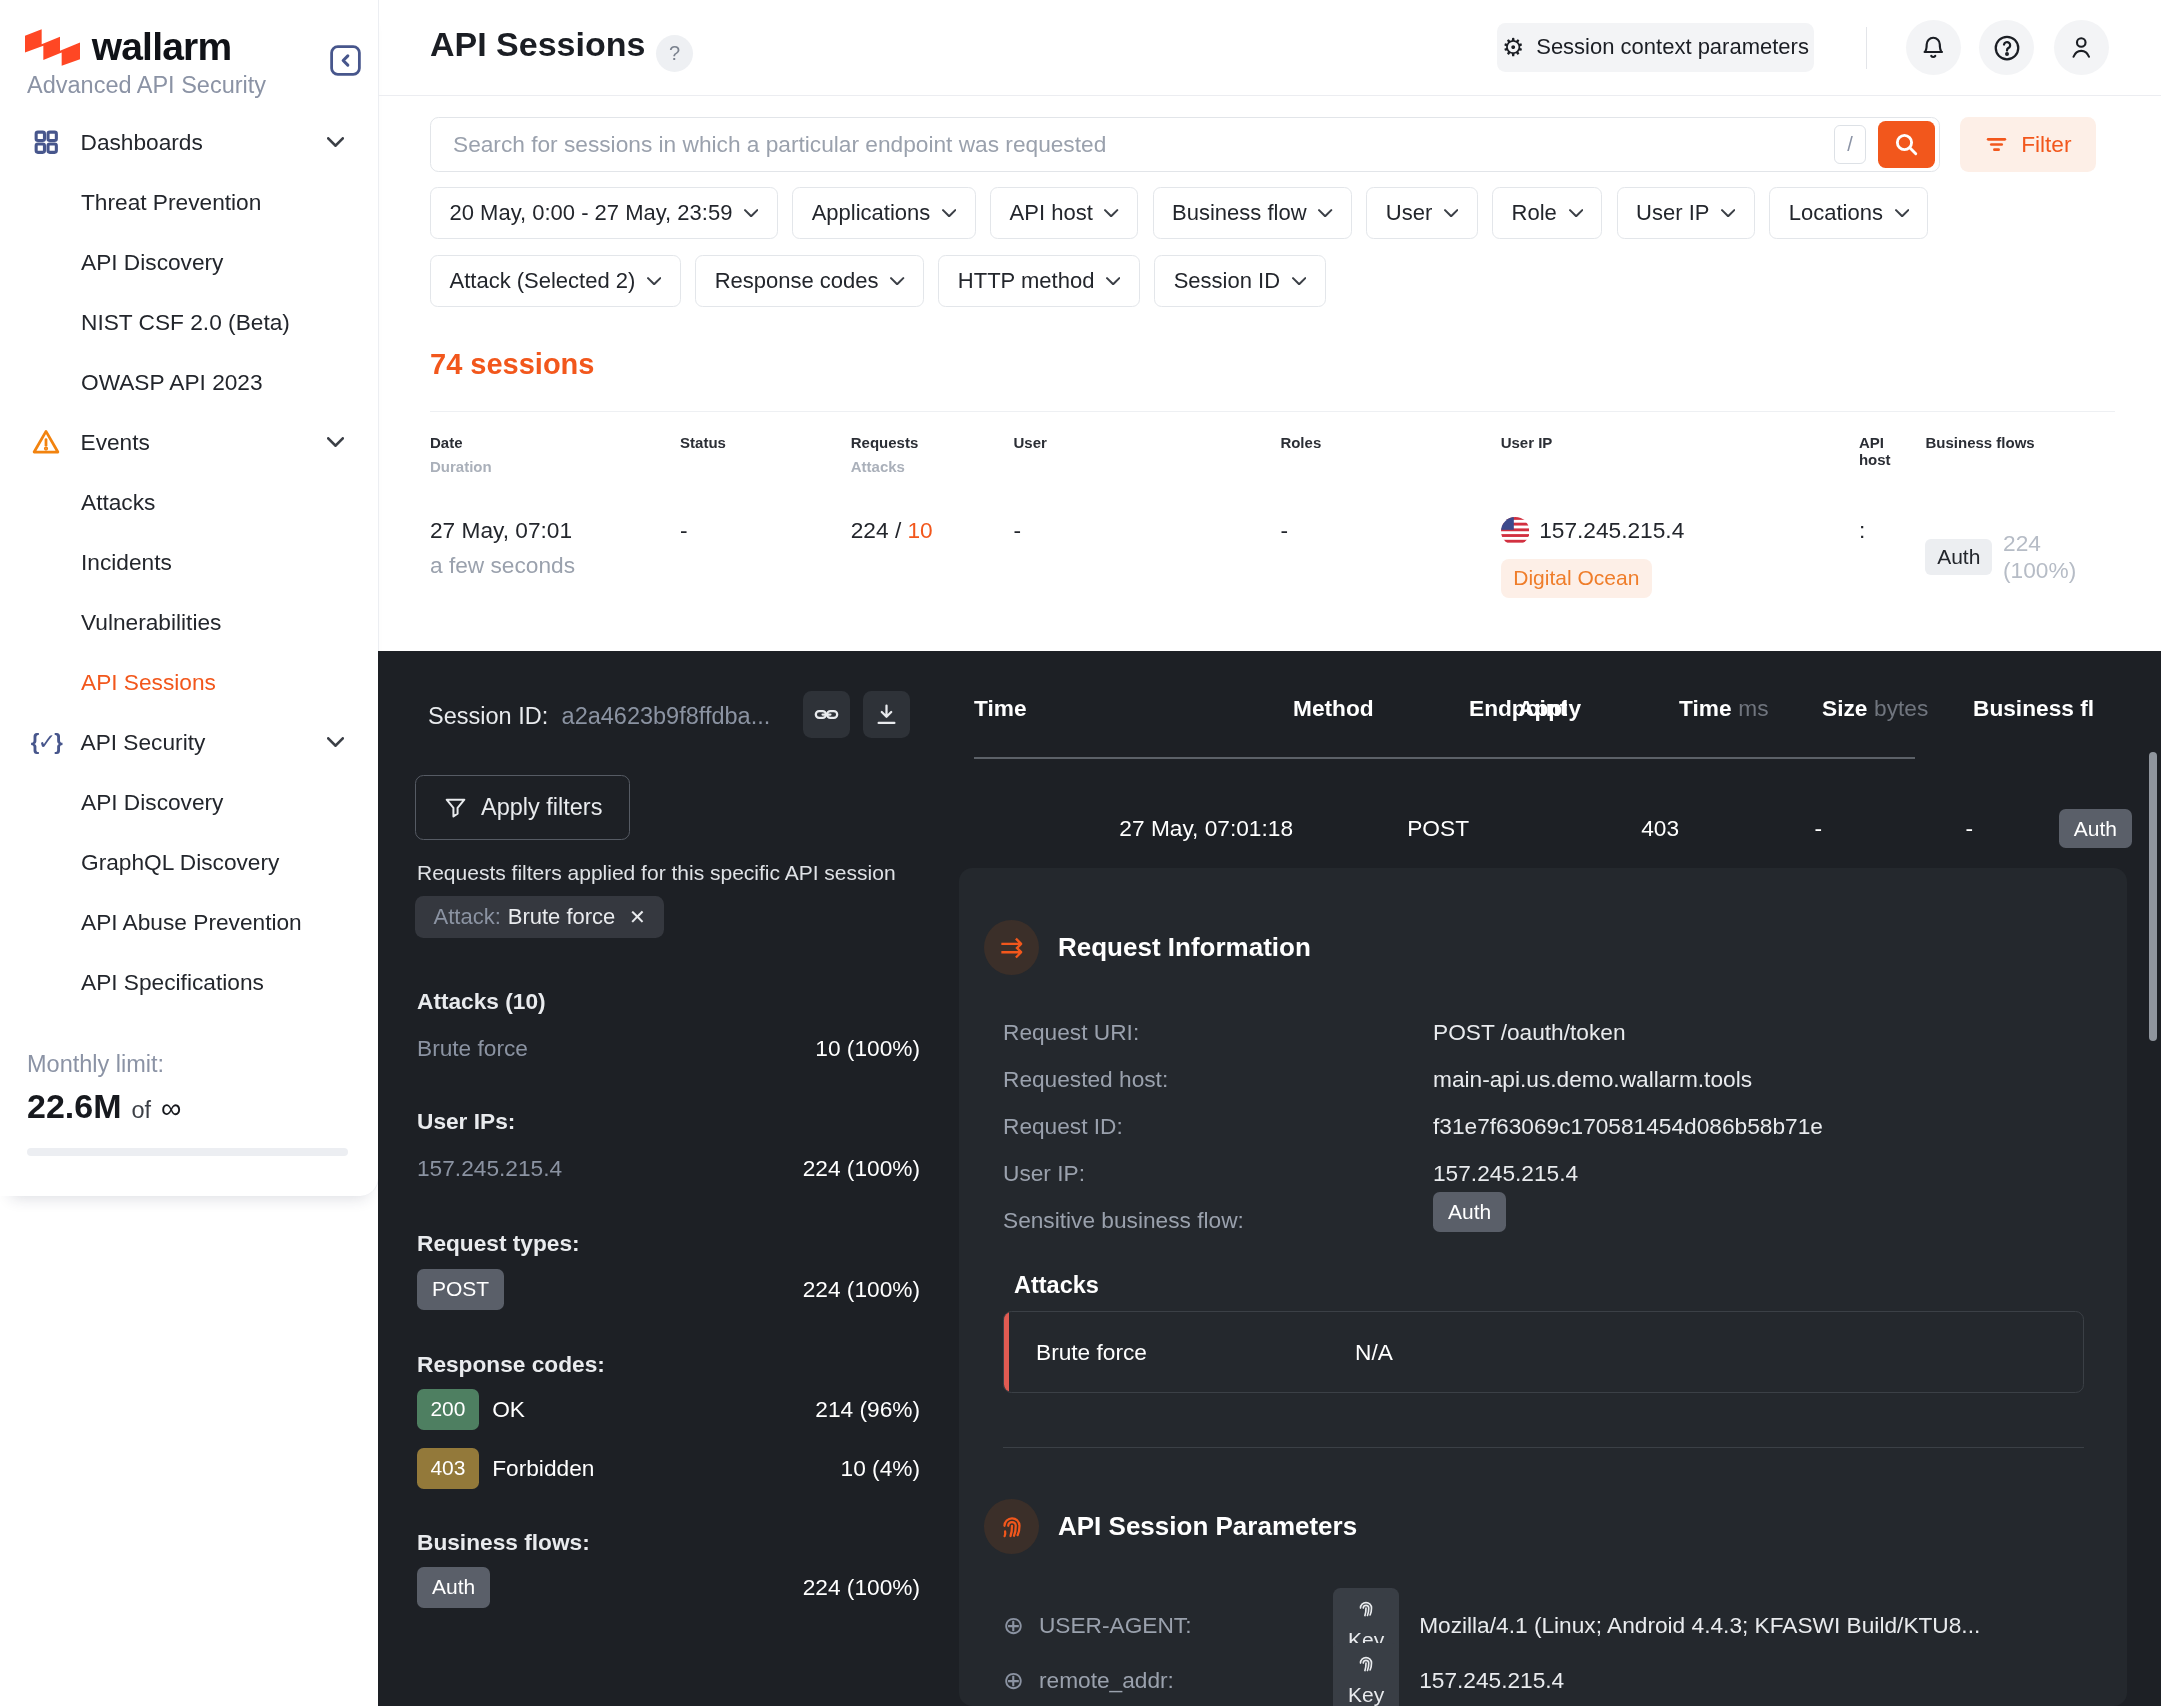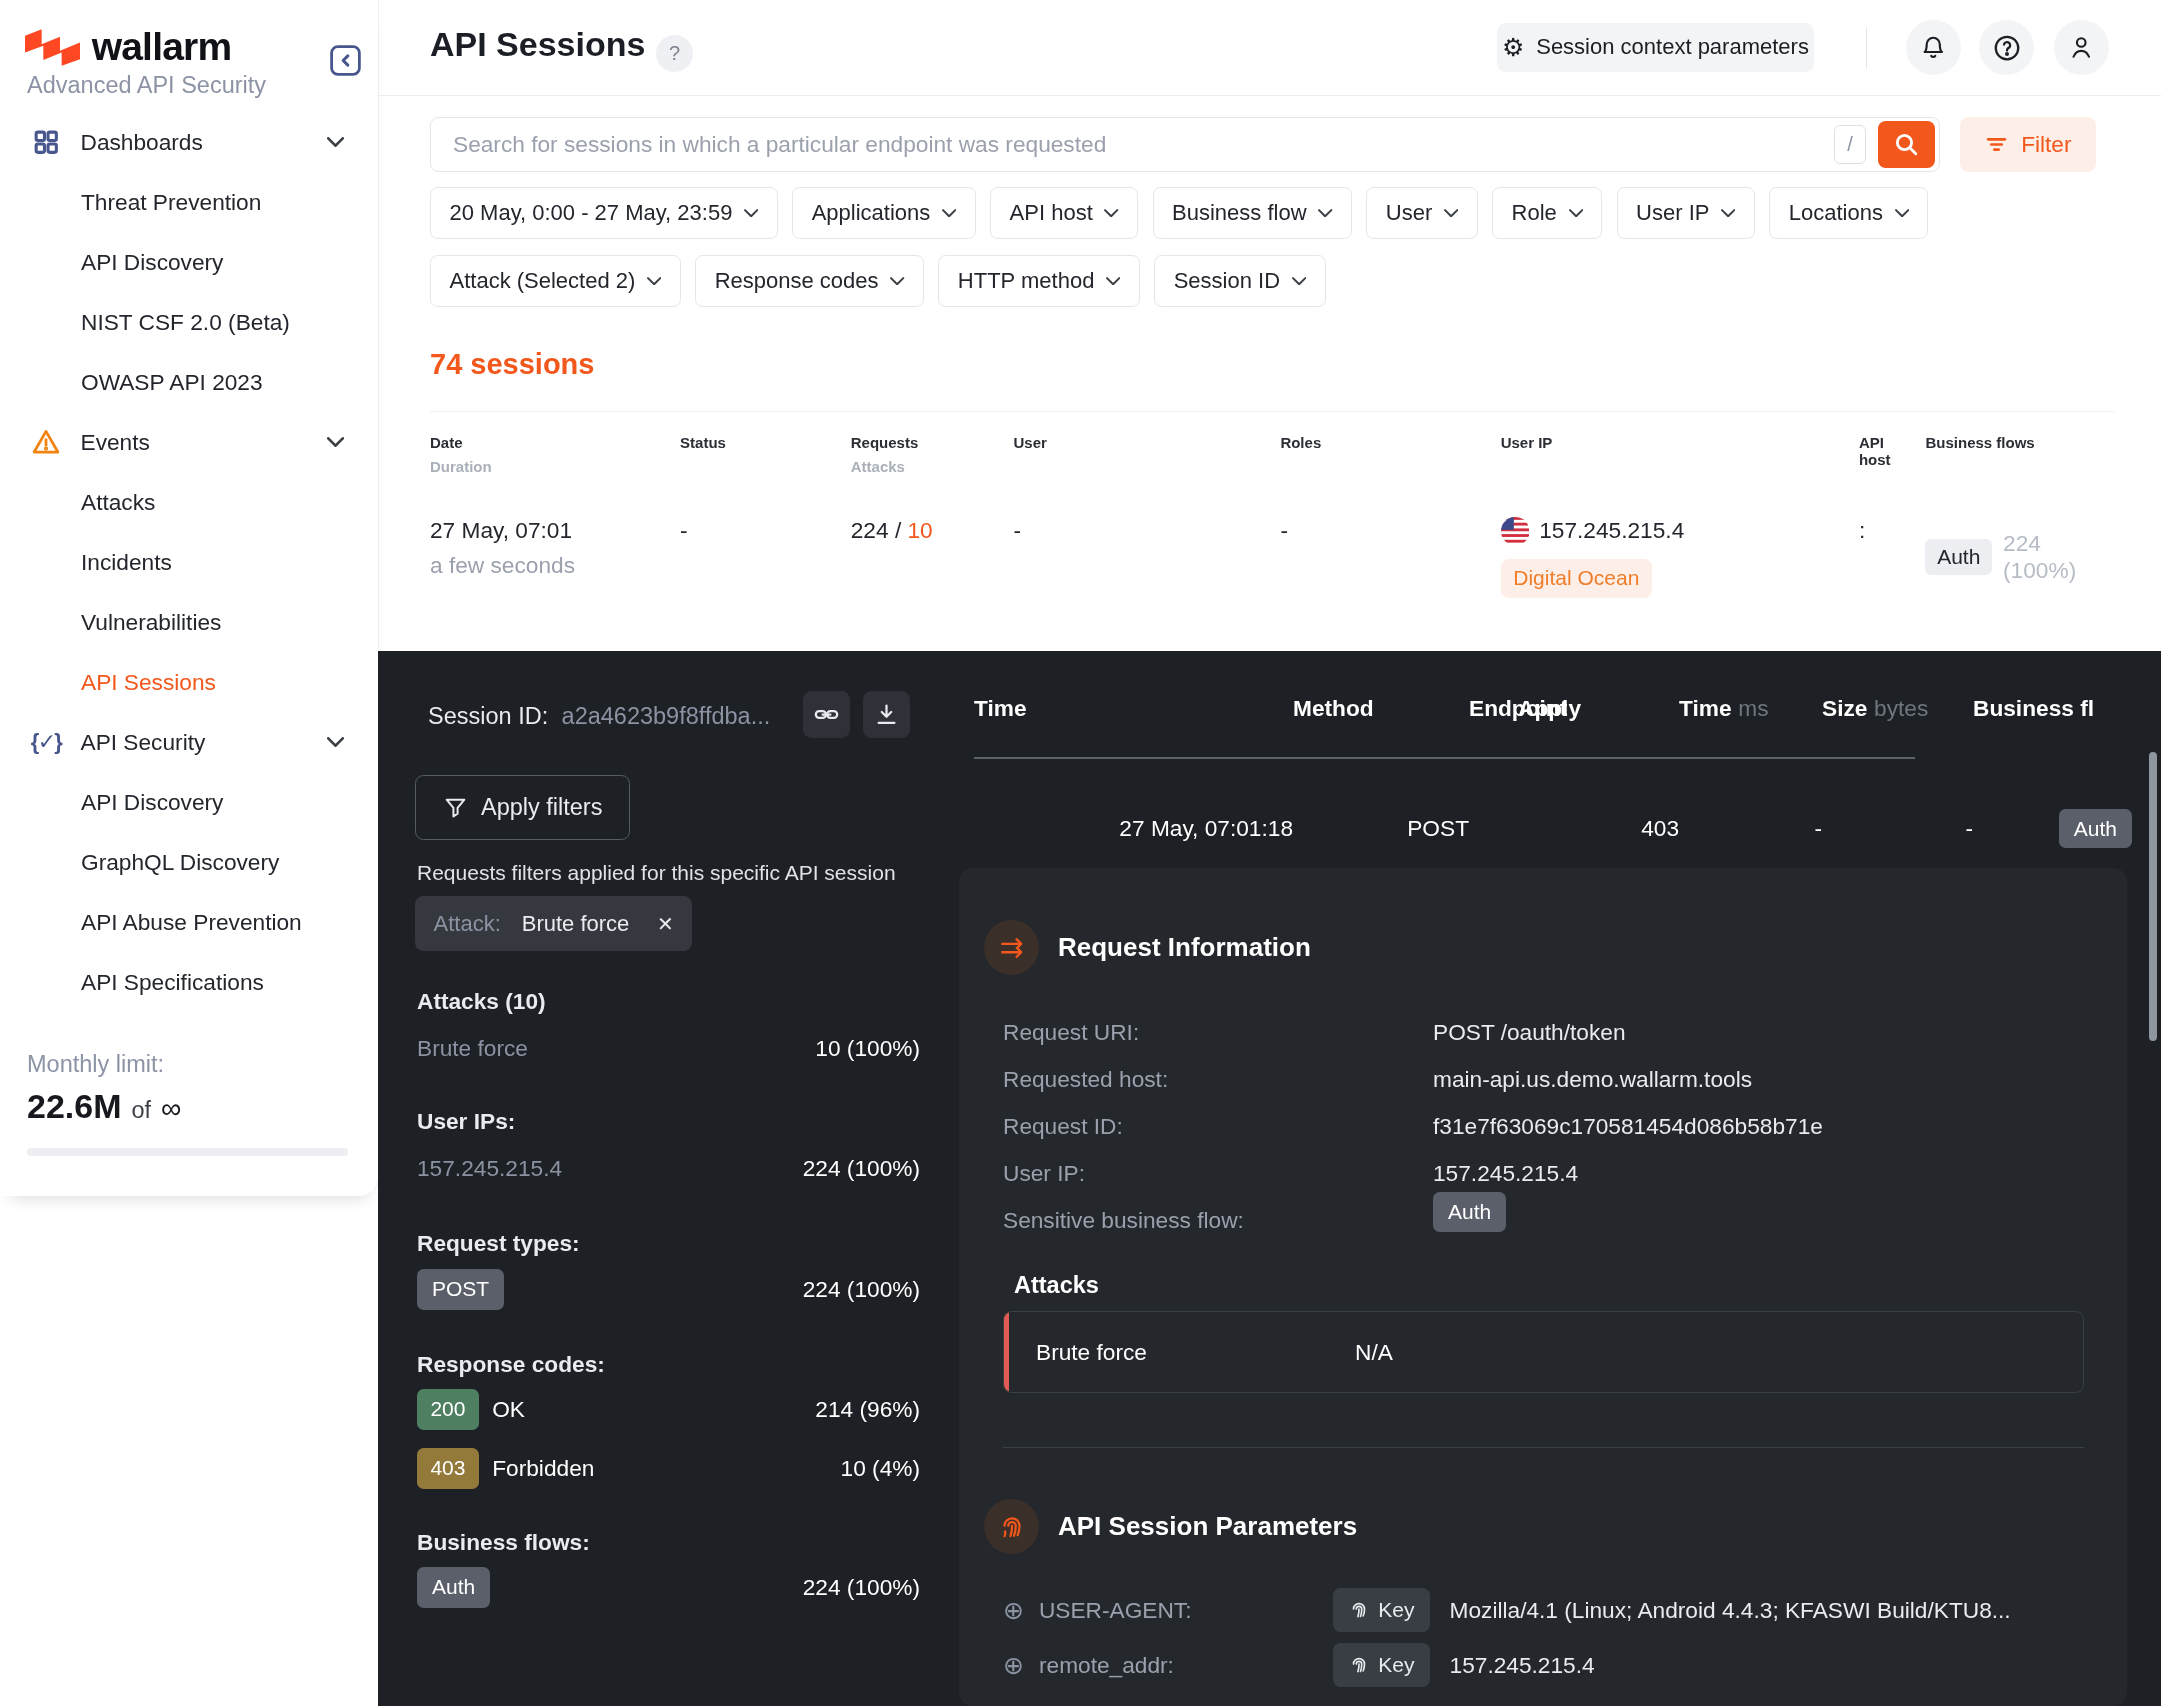--- a/index.html
+++ b/index.html
@@ -76,22 +76,22 @@
 
   
   .dark-panel{position:absolute;left:378px;top:651px;width:1784px;height:1056px;background:#1d2025;color:#e9ebee;}
   .sess-id-row{position:absolute;left:50px;top:52px;display:flex;align-items:center;font-size:23.5px;}
   .sess-id-val{color:#8b93a2;margin-left:13.4px;}
   .icon-btn{position:absolute;top:40px;width:47px;height:47px;border-radius:8.4px;background:#2e3238;
     display:flex;align-items:center;justify-content:center;cursor:pointer;}
   .apply-btn{position:absolute;left:37px;top:124px;width:215px;height:65px;border:1.7px solid #565b64;border-radius:8.4px;
     display:flex;align-items:center;justify-content:center;gap:13.4px;font-size:23.5px;color:#e9ebee;cursor:pointer;box-sizing:border-box;}
   .panel-note{position:absolute;left:39px;top:210px;font-size:21px;color:#dfe2e6;}
-  .attack-chip{position:absolute;left:37px;top:245px;height:55px;background:#35383f;border-radius:8.4px;display:flex;
-    align-items:center;padding:0 18.5px;font-size:22px;gap:21px;}
+  .attack-chip{position:absolute;left:37px;top:245px;height:42px;background:#35383f;border-radius:8.4px;display:flex;
+    align-items:center;padding:0 18.5px;font-size:22px;gap:7px;}
   .attack-chip .k{color:#8b93a2;} .attack-chip .x{color:#e9ebee;margin-left:6.7px;cursor:pointer;font-size:20px;}
   .stat-h{position:absolute;left:39px;font-size:22.7px;font-weight:600;color:#e9ebee;}
   .stat-row{position:absolute;left:39px;width:503px;display:flex;justify-content:space-between;font-size:22.7px;align-items:center;}
   .stat-name{color:#8b93a2;} .stat-val{color:#fff;}
   .dk-chip{background:#5a5f69;color:#fff;border-radius:6.7px;padding:8.4px 15px;font-size:21px;}
   .code-chip{border-radius:6.7px;padding:8.4px 13.4px;font-size:21px;color:#fff;margin-right:13.4px;}
   .code-200{background:#4e7f61;} .code-403{background:#93793a;}
   .code-line{display:flex;align-items:center;}
 
   
@@ -115,21 +115,21 @@
   .attack-box{position:absolute;left:44px;top:443px;width:1081px;height:82px;border:0.8px solid #3b4046;border-radius:8.4px;
     overflow:hidden;display:flex;align-items:center;box-sizing:border-box;}
   .attack-box .bar{position:absolute;left:0;top:0;width:5px;height:100%;background:#e15b52;}
   .attack-box .nm{margin-left:32px;font-size:22.7px;color:#fff;width:319px;}
   .attack-box .na{font-size:22.7px;color:#fff;}
   .card-divider{position:absolute;left:44px;top:579px;width:1081px;height:0.8px;background:#3b4046;}
   .param-row{position:absolute;display:flex;align-items:center;font-size:22.7px;}
   .plus-ic{color:#8b93a2;font-size:25px;margin-right:15px;}
   .param-label{color:#9aa1ad;width:294px;}
   .key-chip{display:flex;align-items:center;gap:8.4px;background:#393e45;border-radius:7.6px;padding:10px 15px;
-    font-size:21px;color:#e9ebee;margin-right:20px;}
+    font-size:21px;color:#e9ebee;margin-right:20px;flex-direction:column;}
   .param-val{color:#e9ebee;white-space:nowrap;}
 </style>
 </head>
 <body>
 
 <div class="sidebar-card">
   <div class="logo-row">
     <svg class="logo-mark" viewBox="0 0 33 22">
       <path d="M0 4 L10 0 L10 9 L21 4.5 L21 13 L33 8 L33 18 L22 22 L22 14 L11 18.5 L11 10 L0 14 Z" fill="#ff4724"></path>
     </svg>

